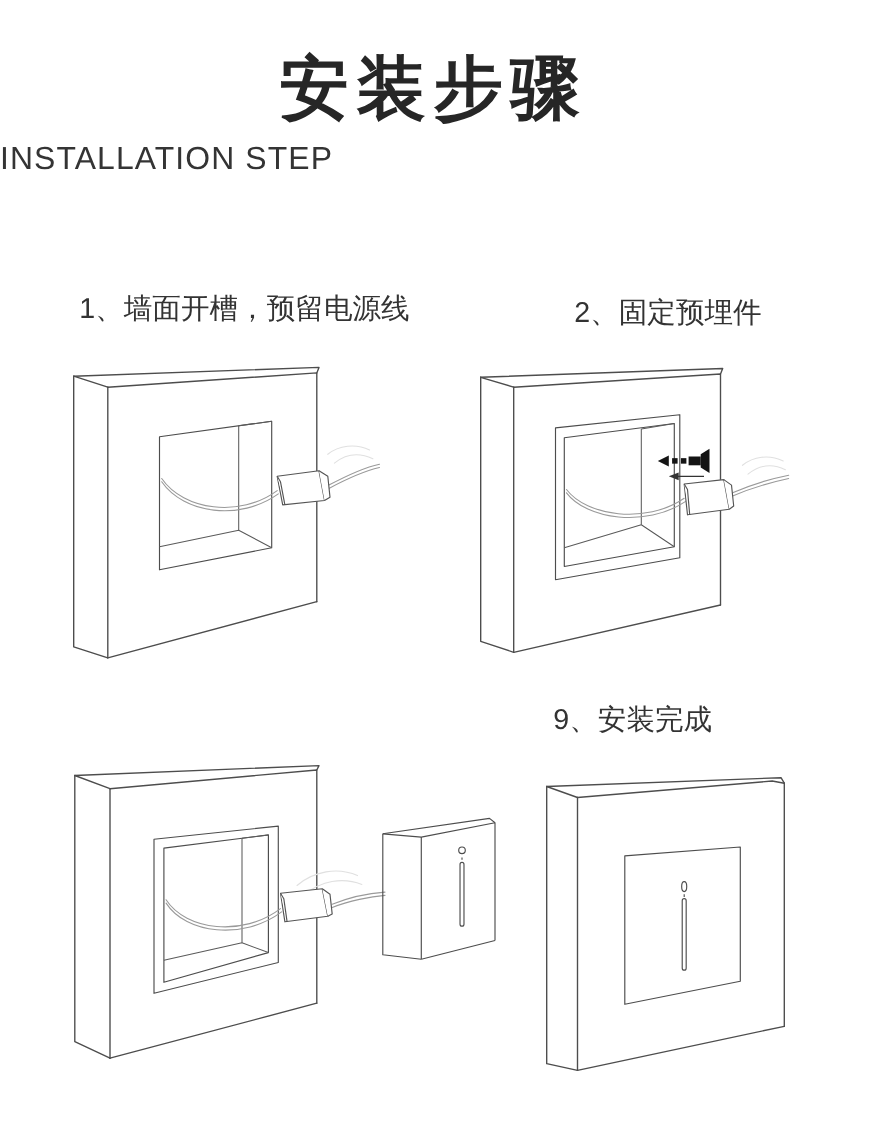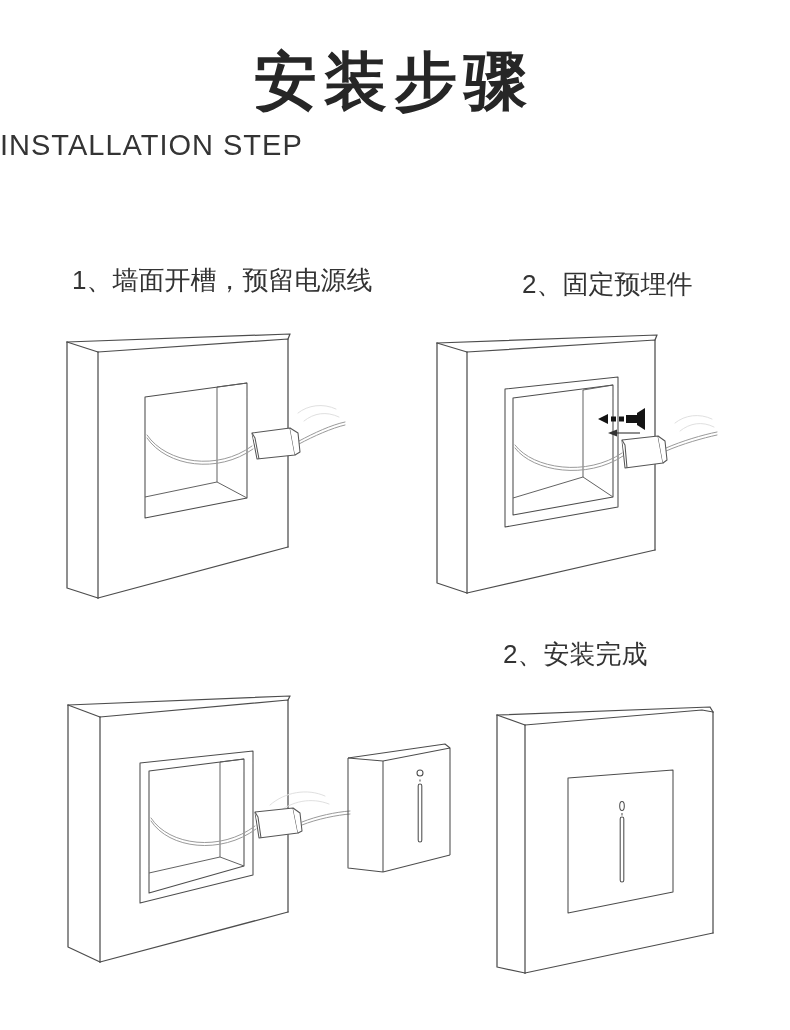--- a/index.html
+++ b/index.html
@@ -43,21 +43,21 @@
 </head>
 <body>
 
 <div class="page">
 
   <div class="title">安装步骤</div>
   <div class="subtitle">INSTALLATION STEP</div>
 
   <div class="step-label lbl-1">1、墙面开槽，预留电源线</div>
   <div class="step-label lbl-2">2、固定预埋件</div>
-  <div class="step-label lbl-4">2、安装完成</div>
+  <div class="step-label lbl-4">9、安装完成</div>
 
   <div class="illus il-1">
     <svg width="300" height="290" viewBox="0 0 300 290">
       <g class="wall">
         <path d="M12,17 L12,263 L43,273"></path>
         <path d="M43,27 L43,273"></path>
         <path d="M12,17 L235,9 L233,14"></path>
         <path d="M43,27 L233,14 L233,222"></path>
         <path d="M43,273 L233,222"></path>
         <path d="M12,17 L43,27"></path>

